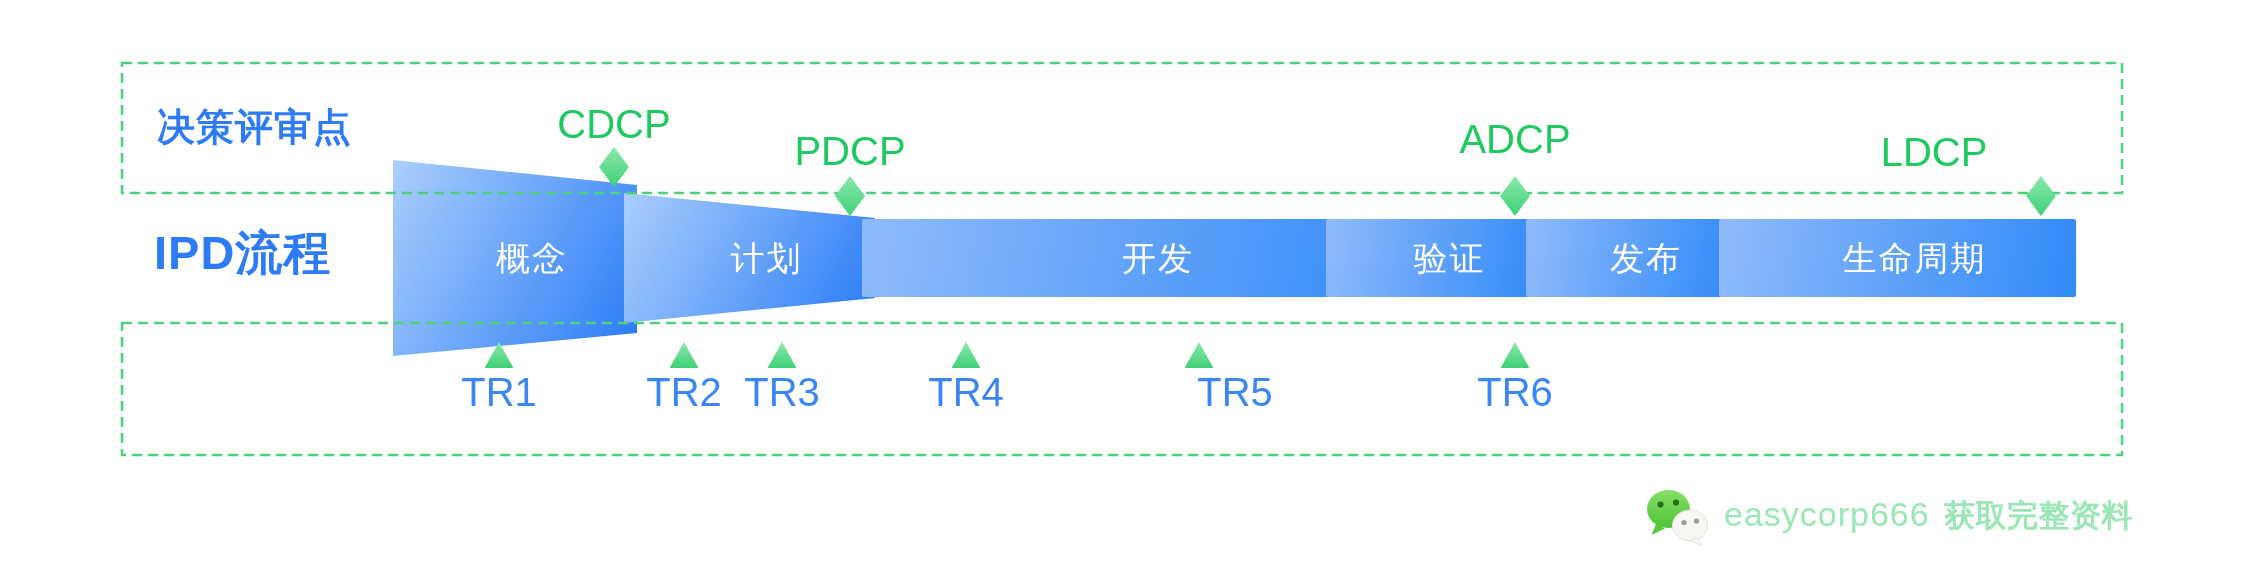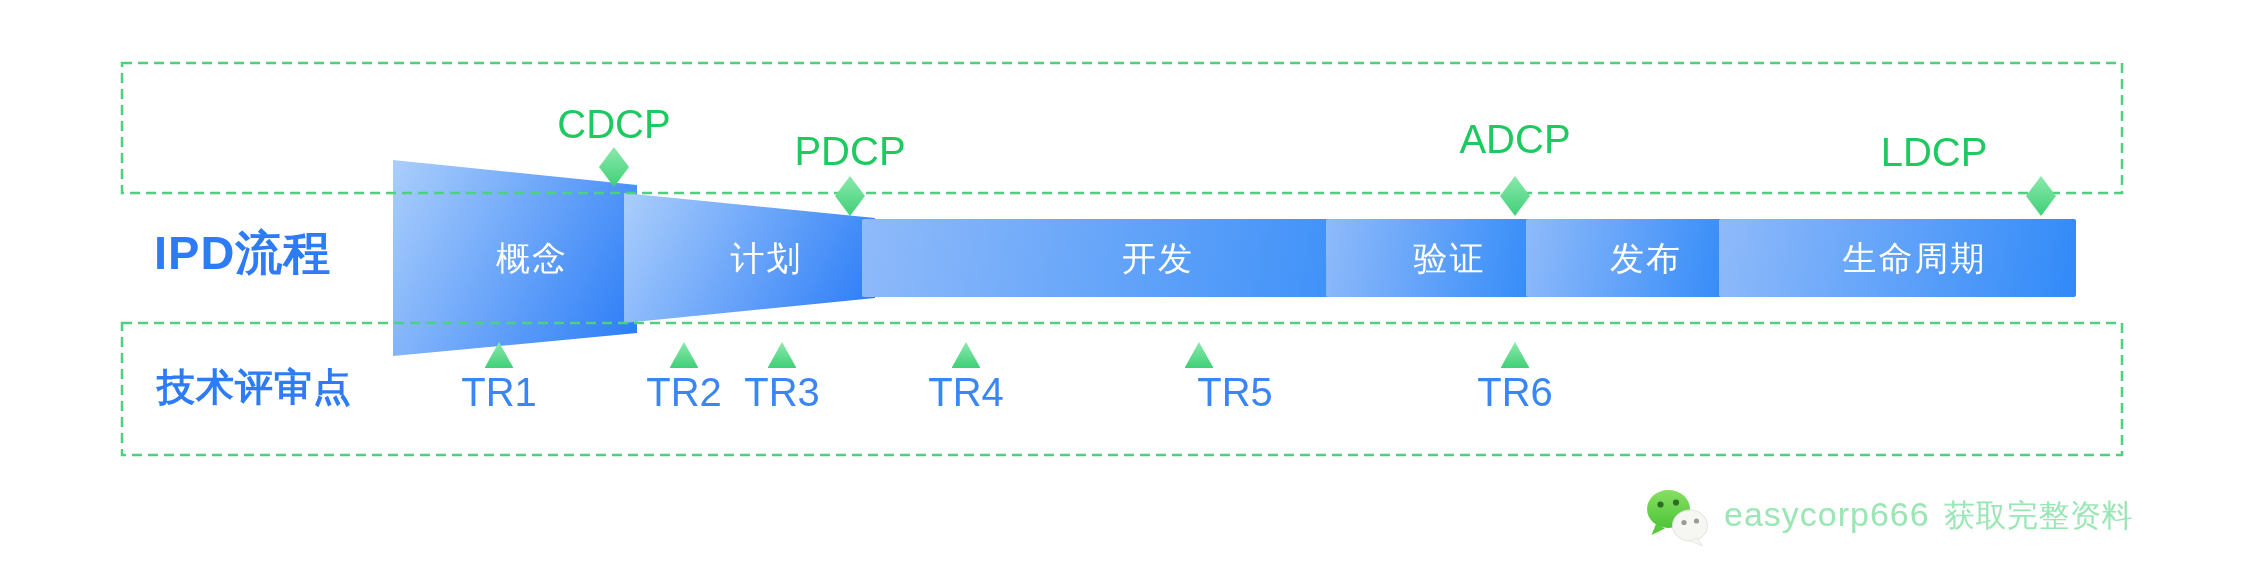--- a/index.html
+++ b/index.html
@@ -77,21 +77,21 @@
     white-space: nowrap;
   }
   .wm-text {
     position: absolute;
     color: var(--watermark_green, #9AE6B4);
     line-height: 1;
     white-space: nowrap;
     font-weight: 500;
   }
   .wm-account { left: 1724px; top: 497px; font-size: 34px; letter-spacing: 1px; }
-  .wm-note    { left: 1944px; top: 500px; font-size: 31px; font-weight: 400; letter-spacing: 0.5px; }
+  .wm-note    { left: 1944px; top: 500px; font-size: 31px; font-weight: 700; letter-spacing: 0.5px; }
   .wechat-icon { position: absolute; left: 1646px; top: 489px; }
 </style>
 </head>
 <body>
 
 <div class="canvas">
 
   <div id="stages">
       <div class="stage funnel" style="left: 393px; top: 160px; width: 210px; height: 196px; clip-path: polygon(0px 0px, 100% 25px, 100% 173px, 0px 100%);">
         <span class="stage-label">概念</span>
@@ -111,22 +111,22 @@
       <div class="stage" style="left: 1719px; top: 219px; width: 323px; height: 78px;">
         <span class="stage-label">生命周期</span>
       </div>
     </div>
 
   <svg class="dash-overlay" width="2248" height="577">
     <rect id="decision-box" fill="none" stroke-width="2.5" stroke-dasharray="10 6" x="122" y="63" width="2000" height="130" stroke="#4DD17E"></rect>
     <rect id="technical-box" fill="none" stroke-width="2.5" stroke-dasharray="10 6" x="122" y="323" width="2000" height="132" stroke="#4DD17E"></rect>
   </svg>
 
+  <div class="row-label lbl-decision">决策评审点</div>
   <div class="row-label lbl-process">IPD流程</div>
-  <div class="row-label lbl-technical">技术评审点</div>
 
   <div id="dcps">
       <div class="dcp-label" style="left: 614px; top: 104px;">CDCP</div>
       <div class="diamond" style="left: 614px; top: 147px;"></div>
       <div class="dcp-label" style="left: 850px; top: 131px;">PDCP</div>
       <div class="diamond" style="left: 850px; top: 176px;"></div>
       <div class="dcp-label" style="left: 1515px; top: 119px;">ADCP</div>
       <div class="diamond" style="left: 1515px; top: 176px;"></div>
       <div class="dcp-label" style="left: 1934px; top: 132px;">LDCP</div>
       <div class="diamond" style="left: 2041px; top: 176px;"></div>

